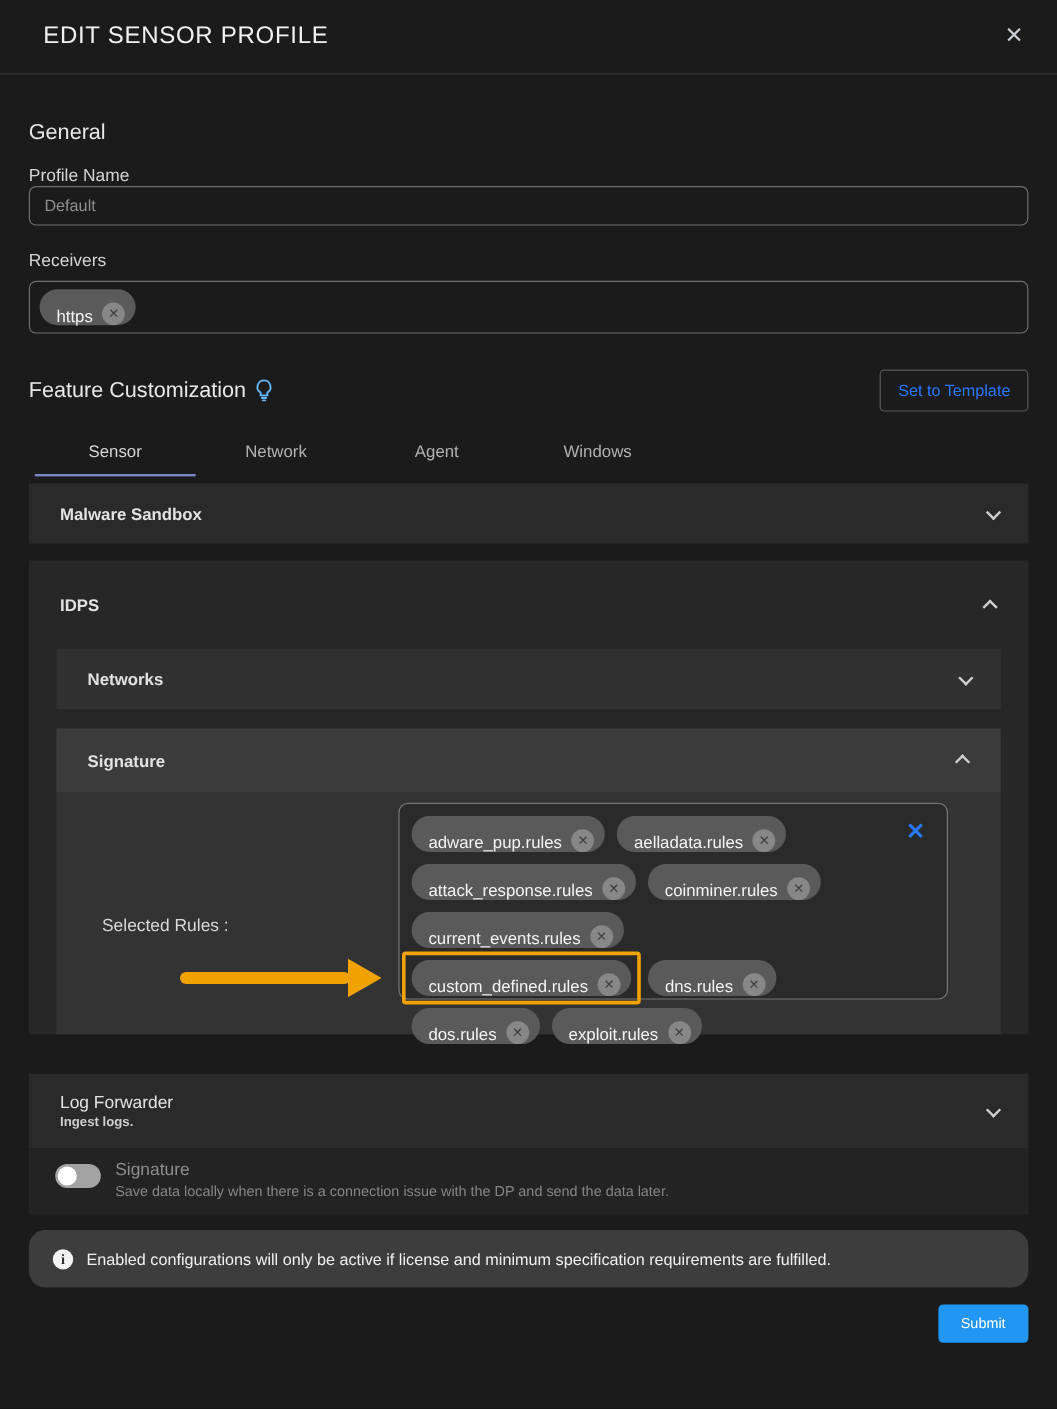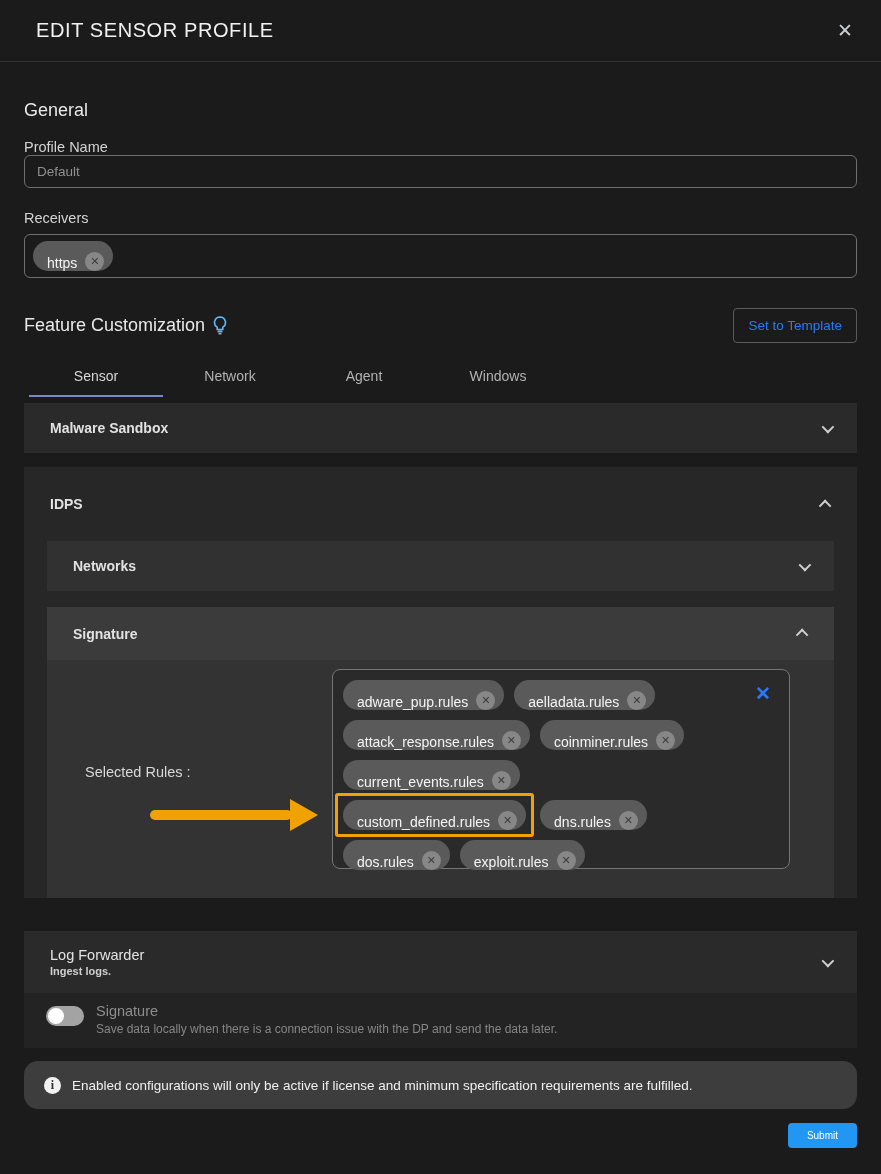--- a/index.html
+++ b/index.html
@@ -41,21 +41,21 @@
   .panel{background:#272727;margin-top:14px;}
   .panel-hdr{height:74px;display:flex;align-items:center;padding:0 26px;cursor:pointer;text-align:right;}
   .panel-inner{padding:0 23px 0 23px;}
   .sub-bar{background:#313131;height:50px;display:flex;align-items:center;padding:0 26px;cursor:pointer;}
 
   .sig{margin-top:16px;}
   .sig-hdr{background:#3b3b3b;height:53px;display:flex;align-items:center;padding:0 26px;cursor:pointer;}
   .sig-body{background:#333333;position:relative;display:flex;padding:9px 24px 29px 38px;}
   .sel-lbl{color:#d9d9d9;font-size:14.5px;margin-top:95px;width:247px;flex:none;}
 
-  .rules-box{position:relative;width:458px;height:200px;background:#2a2a2a;border:1px solid #757575;border-radius:8px;padding:10px 28px 0 10px;}
+  .rules-box{position:relative;width:458px;height:164px;background:#2a2a2a;border:1px solid #757575;border-radius:8px;padding:10px 28px 0 10px;}
   .rules-rows{display:flex;flex-direction:column;gap:10px;}
   .rules-row{display:flex;column-gap:10px;align-items:center;}
   .clear-x{position:absolute;top:14px;right:18px;background:none;border:none;color:var(--accent-blue);font-size:19px;font-weight:700;cursor:pointer;line-height:1;padding:0;}
 
   .hl-wrap{display:inline-flex;border:3px solid var(--hl-orange);border-radius:3px;padding:4px 5px;margin:-7px -4px -7px -8px;}
 
   .arrow{position:absolute;left:103px;top:139px;width:168px;height:32px;}
   .arrow .shaft{position:absolute;left:0;top:11px;width:142px;height:10px;background:var(--hl-orange);border-radius:5px;}
   .arrow .head{position:absolute;right:0;top:0;width:0;height:0;border-top:16px solid transparent;border-bottom:16px solid transparent;border-left:28px solid var(--hl-orange);}
 
@@ -69,21 +69,21 @@
   .toggle .knob{position:absolute;left:2px;top:2px;width:16px;height:16px;border-radius:50%;background:#ffffff;}
   .buf-lbl{color:#8d8d8d;font-size:14.5px;}
   .buf-desc{color:#868686;font-size:12px;margin-top:3px;}
 
   
   .banner{margin-top:13px;background:#3d3d3d;border-radius:14px;height:48px;display:flex;align-items:center;padding:0 20px;gap:11px;}
   .info-ico{flex:none;width:17px;height:17px;border-radius:50%;background:#f2f2f2;color:#2f2f2f;font-size:12px;font-weight:700;display:flex;align-items:center;justify-content:center;font-family:"Liberation Serif",serif;}
   .banner-txt{color:#f0f0f0;font-size:13.5px;}
 
   .footer{display:flex;justify-content:flex-end;margin-top:14px;}
-  .submit-btn{background:var(--submit-blue);border:none;border-radius:4px;color:#fff;font-size:10px;padding:0 19px;height:25px;cursor:pointer;}
+  .submit-btn{background:var(--submit-blue);border:none;border-radius:4px;color:#fff;font-size:12px;padding:0 19px;height:32px;cursor:pointer;}
 
   .bulb{flex:none;}
   .mt38{margin-top:38px;} .mt18{margin-top:18px;} .mt22{margin-top:22px;} .mt6{margin-top:6px;}
 </style>
 </head>
 <body>
 
 <div class="modal">
 
   <div class="hdr">

